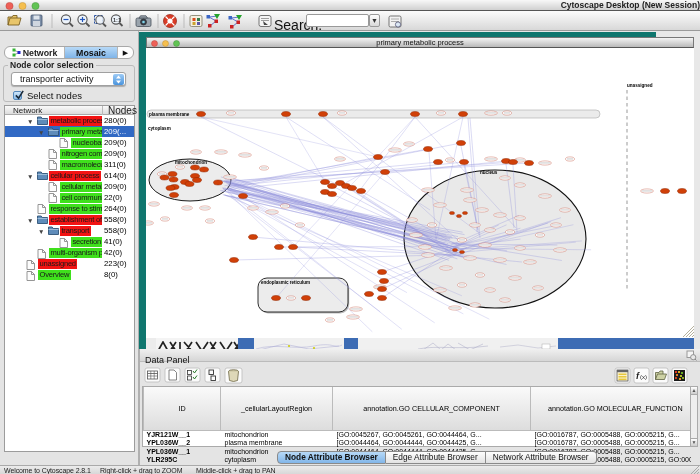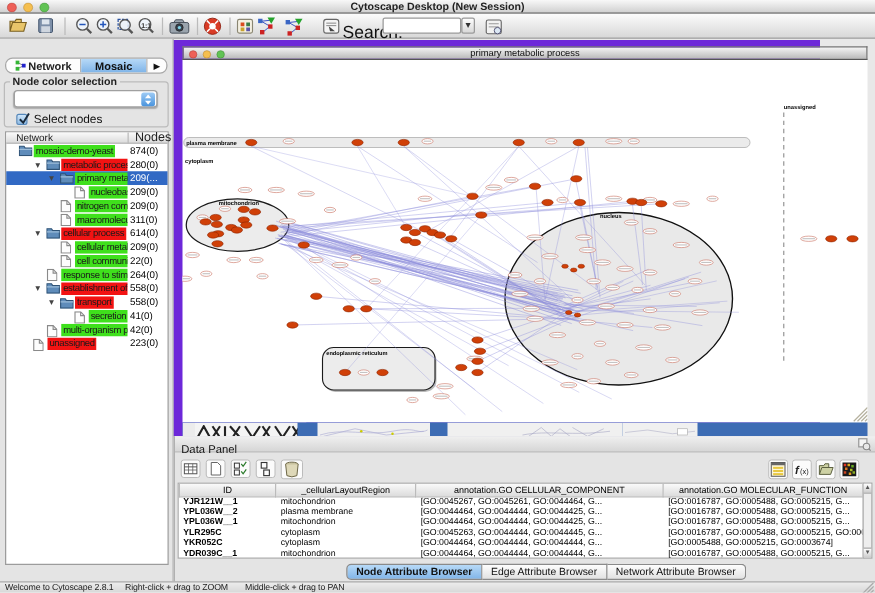--- a/index.html
+++ b/index.html
@@ -4,21 +4,21 @@
 body { font-family:"Liberation Sans", sans-serif; width:700px; height:474px; overflow:hidden; position:relative; background:#e8e8e8; }
 .abs { position:absolute; }
 </style></head><body>
 
 <div class="abs" style="left:0;top:0;width:700px;height:11px;background:linear-gradient(#f8f8f8,#d0d0d0);border-bottom:1px solid #555">
   <svg class="abs" style="left:5px;top:1.5px" width="40" height="8" viewBox="0 0 40 8">
     <circle cx="4.5" cy="4" r="3.6" fill="#ee6058" stroke="#b8443e" stroke-width="0.5"></circle>
     <circle cx="17.5" cy="4" r="3.6" fill="#f5bf4f" stroke="#bf8f38" stroke-width="0.5"></circle>
     <circle cx="30.5" cy="4" r="3.6" fill="#61c354" stroke="#47933c" stroke-width="0.5"></circle>
   </svg>
-  <div style="text-align:center;font-size:8.5px;font-weight:bold;color:#222;line-height:11px">Cytoscape Desktop (New Session)</div>
+  <div style="text-align:right;font-size:8.5px;font-weight:bold;color:#222;line-height:11px">Cytoscape Desktop (New Session)</div>
 </div>
 
 <div class="abs" style="left:0;top:11px;width:700px;height:20px;background:linear-gradient(#fcfcfc,#d8d8d8);border-bottom:1px solid #9a9a9a">
   <svg class="abs" style="left:0;top:0" width="700" height="20" viewBox="0 0 700 20">
 
     <path d="M8 14 L10 7 L21 7 L19 14 Z M8 14 L8 6 L12 6 L13 4.5 L17 4.5 L17 7" fill="#e8c56a" stroke="#7a6022" stroke-width="0.9"></path>
 
     <rect x="31" y="4" width="11" height="11" rx="1" fill="#7d8fa8" stroke="#44566e" stroke-width="0.8"></rect>
     <rect x="33.5" y="4.5" width="6" height="4" fill="#dde4ec"></rect>
     <rect x="33" y="10" width="7" height="5" fill="#cfd6df"></rect>
@@ -113,48 +113,39 @@
       </div>
     <div style="flex:1;display:flex;align-items:center;justify-content:center">
       <span style="font-size:7px;color:#111">▶</span>
       </div>
   </div>
 
   <div class="abs" style="left:3px;top:34px;width:132px;height:37px;border:1px solid #bbb;border-radius:3px"></div>
   <span class="abs" style="left:8px;top:29px;font-size:8.5px;font-weight:bold;color:#222;background:#e4e4e4;padding:0 2px">Node color selection</span>
 
   <div class="abs" style="left:11px;top:41px;width:115px;height:14px;background:#fff;border:1px solid #a0a0a0;border-radius:3px;box-shadow:0 1px 1px rgba(0,0,0,0.25)">
+    <span style="display:block;font-size:9px;color:#111;padding-left:8px;line-height:12px">transporter activity</span>
     <span class="abs" style="right:1px;top:1px;width:11px;height:10.5px;background:linear-gradient(#9ecbf5,#4a94dd);border-radius:2px"></span>
     <svg class="abs" style="right:2px;top:1px" width="9" height="11" viewBox="0 0 9 11">
       <path d="M4.5 1.5 L7 4.5 L2 4.5 Z" fill="#fff"></path>
         <path d="M4.5 9.5 L7 6.5 L2 6.5 Z" fill="#fff"></path>
     </svg>
   </div>
 
   <div class="abs" style="left:13px;top:60px;width:9px;height:9px;background:linear-gradient(#cfe6fa,#8abbe8);border:1px solid #5588bb;border-radius:2px"></div>
   <svg class="abs" style="left:13.5px;top:58px" width="11" height="11" viewBox="0 0 12 12">
       <path d="M2 7 L5 10 L10 2" fill="none" stroke="#1a2a3a" stroke-width="1.7"></path>
     </svg>
   <span class="abs" style="left:27px;top:59px;font-size:9.5px;color:#111">Select nodes</span>
 
   <div class="abs" style="left:4px;top:74px;width:131px;height:347px;background:#fff;border:1px solid #9c9c9c">
     <div style="height:9px;background:linear-gradient(#fafafa,#dcdcdc);border-bottom:1px solid #aaa;position:relative">
       <span style="position:absolute;left:8px;top:0;font-size:8px;color:#222;line-height:9px">Network</span>
       <span style="position:absolute;left:97px;top:0;font-size:10px;color:#222;line-height:9px;border-left:1px solid #bbb;padding-left:5px">Nodes</span>
     </div>
-    <div style="position:relative;height:11.05px;white-space:nowrap;overflow:hidden">
-        <span style="position:absolute;left:10px;top:1px">
-          <svg width="11" height="9" viewBox="0 0 11 9" style="display:block">
-            <path d="M0.5 8.5 L0.5 1 L4.2 1 L5.2 2.5 L10.5 2.5 L10.5 8.5 Z" fill="#5f8cba" stroke="#2f5377" stroke-width="0.9"></path>
-            <path d="M0.5 4 L10.5 4 L10.5 3 L0.5 3 Z" fill="#9dbdd9"></path>
-          </svg>
-        </span>
-        <span style="position:absolute;left:22px;top:0.5px;max-width:75px;overflow:hidden;background:#3fe01c;color:#1a1a1a;font-size:7.6px;letter-spacing:-0.25px;line-height:10px;padding:0 1.5px;display:inline-block">mosaic-demo-yeast</span>
-        <span style="position:absolute;left:99px;top:0.5px;color:#000;font-size:7.8px;line-height:10.5px">874(0)</span>
-      </div>
 <div style="position:relative;height:11.05px;white-space:nowrap;overflow:hidden">
         <span style="position:absolute;left:22px;top:2.5px;color:#444;font-size:6.5px">▼</span>
         <span style="position:absolute;left:32px;top:1px">
           <svg width="11" height="9" viewBox="0 0 11 9" style="display:block">
             <path d="M0.5 8.5 L0.5 1 L4.2 1 L5.2 2.5 L10.5 2.5 L10.5 8.5 Z" fill="#5f8cba" stroke="#2f5377" stroke-width="0.9"></path>
             <path d="M0.5 4 L10.5 4 L10.5 3 L0.5 3 Z" fill="#9dbdd9"></path>
           </svg>
         </span>
         <span style="position:absolute;left:44px;top:0.5px;max-width:53px;overflow:hidden;background:#f21313;color:#1a1a1a;font-size:7.6px;letter-spacing:-0.25px;line-height:10px;padding:0 1.5px;display:inline-block">metabolic process</span>
         <span style="position:absolute;left:99px;top:0.5px;color:#000;font-size:7.8px;line-height:10.5px">280(0)</span>
@@ -286,24 +277,34 @@
 <div style="position:relative;height:11.05px;white-space:nowrap;overflow:hidden">
         <span style="position:absolute;left:21px;top:1px">
           <svg width="9" height="10" viewBox="0 0 9 10" style="display:block">
             <path d="M1 0.5 L5.5 0.5 L8.5 3.5 L8.5 9.5 L1 9.5 Z" fill="#fdfdfd" stroke="#8a8a8a" stroke-width="0.9"></path>
             <path d="M5.5 0.5 L5.5 3.5 L8.5 3.5" fill="none" stroke="#8a8a8a" stroke-width="0.9"></path>
           </svg>
         </span>
         <span style="position:absolute;left:33px;top:0.5px;max-width:64px;overflow:hidden;background:#f21313;color:#1a1a1a;font-size:7.6px;letter-spacing:-0.25px;line-height:10px;padding:0 1.5px;display:inline-block">unassigned</span>
         <span style="position:absolute;left:99px;top:0.5px;color:#000;font-size:7.8px;line-height:10.5px">223(0)</span>
       </div>
+<div style="position:relative;height:11.05px;white-space:nowrap;overflow:hidden">
+        <span style="position:absolute;left:21px;top:1px">
+          <svg width="9" height="10" viewBox="0 0 9 10" style="display:block">
+            <path d="M1 0.5 L5.5 0.5 L8.5 3.5 L8.5 9.5 L1 9.5 Z" fill="#fdfdfd" stroke="#8a8a8a" stroke-width="0.9"></path>
+            <path d="M5.5 0.5 L5.5 3.5 L8.5 3.5" fill="none" stroke="#8a8a8a" stroke-width="0.9"></path>
+          </svg>
+        </span>
+        <span style="position:absolute;left:33px;top:0.5px;max-width:64px;overflow:hidden;background:#3fe01c;color:#1a1a1a;font-size:7.6px;letter-spacing:-0.25px;line-height:10px;padding:0 1.5px;display:inline-block">Overview</span>
+        <span style="position:absolute;left:99px;top:0.5px;color:#000;font-size:7.8px;line-height:10.5px">8(0)</span>
+      </div>
   </div>
 </div>
 
-<div class="abs" style="left:139px;top:32px;width:517px;height:317px;background:#6d28d9">
+<div class="abs" style="left:139px;top:32px;width:517px;height:317px;background:#0f766e">
 
   <div class="abs" style="left:7px;top:5px;width:548px;height:11px;background:linear-gradient(#f4f4f4,#b9b9b9);border:1px solid #777;border-bottom-color:#555">
     <svg class="abs" style="left:4px;top:1.5px" width="36" height="7" viewBox="0 0 36 7">
       <circle cx="3.5" cy="3.5" r="3" fill="#ee6058" stroke="#b8443e" stroke-width="0.5"></circle>
       <circle cx="14.5" cy="3.5" r="3" fill="#f5bf4f" stroke="#bf8f38" stroke-width="0.5"></circle>
       <circle cx="25.5" cy="3.5" r="3" fill="#61c354" stroke="#47933c" stroke-width="0.5"></circle>
     </svg>
     <div style="text-align:center;font-size:7.5px;color:#111;line-height:10px">primary metabolic process</div>
   </div>
 
@@ -741,21 +742,21 @@
           <col style="width:77px">
           <col style="width:112px">
           <col style="width:198px">
           <col>
         </colgroup>
       <tbody>
           <tr style="height:10px;background:linear-gradient(#fafafa,#dcdcdc)">
         <th style="border:1px solid #bbb;border-top:none;font-weight:normal;font-size:7.2px;white-space:nowrap;overflow:hidden;padding:0;height:10px">ID</th>
         <th style="border:1px solid #bbb;border-top:none;font-weight:normal;font-size:7.2px;white-space:nowrap;overflow:hidden;padding:0;height:10px">_cellularLayoutRegion</th>
         <th style="border:1px solid #bbb;border-top:none;font-weight:normal;font-size:7.2px;white-space:nowrap;overflow:hidden;padding:0;height:10px">annotation.GO CELLULAR_COMPONENT</th>
-        <th style="border:1px solid #bbb;border-top:none;font-weight:normal;font-size:7.2px;white-space:nowrap;overflow:hidden;padding:0;height:10px">annotation.GO MOLECULAR_FUNCTION</th>
+        <th style="border:1px solid #bbb;border-top:none;font-weight:normal;font-size:7.2px;white-space:nowrap;overflow:hidden;padding:17px;height:10px">annotation.GO MOLECULAR_FUNCTION</th>
       </tr>
       <tr>
             <td style="white-space:nowrap;overflow:hidden;height:8.4px;padding:0;line-height:8.4px;font-weight:bold;padding-left:3px">YJR121W__1</td>
             <td style="white-space:nowrap;overflow:hidden;height:8.4px;padding:0;line-height:8.4px;padding-left:4px">mitochondrion</td>
             <td style="white-space:nowrap;overflow:hidden;height:8.4px;padding:0;line-height:8.4px;padding-left:4px">[GO:0045267, GO:0045261, GO:0044464, G...</td>
             <td style="white-space:nowrap;overflow:hidden;height:8.4px;padding:0;line-height:8.4px;padding-left:4px">[GO:0016787, GO:0005488, GO:0005215, G...</td>
           </tr>
 <tr>
             <td style="white-space:nowrap;overflow:hidden;height:8.4px;padding:0;line-height:8.4px;font-weight:bold;padding-left:3px">YPL036W__2</td>
             <td style="white-space:nowrap;overflow:hidden;height:8.4px;padding:0;line-height:8.4px;padding-left:4px">plasma membrane</td>

